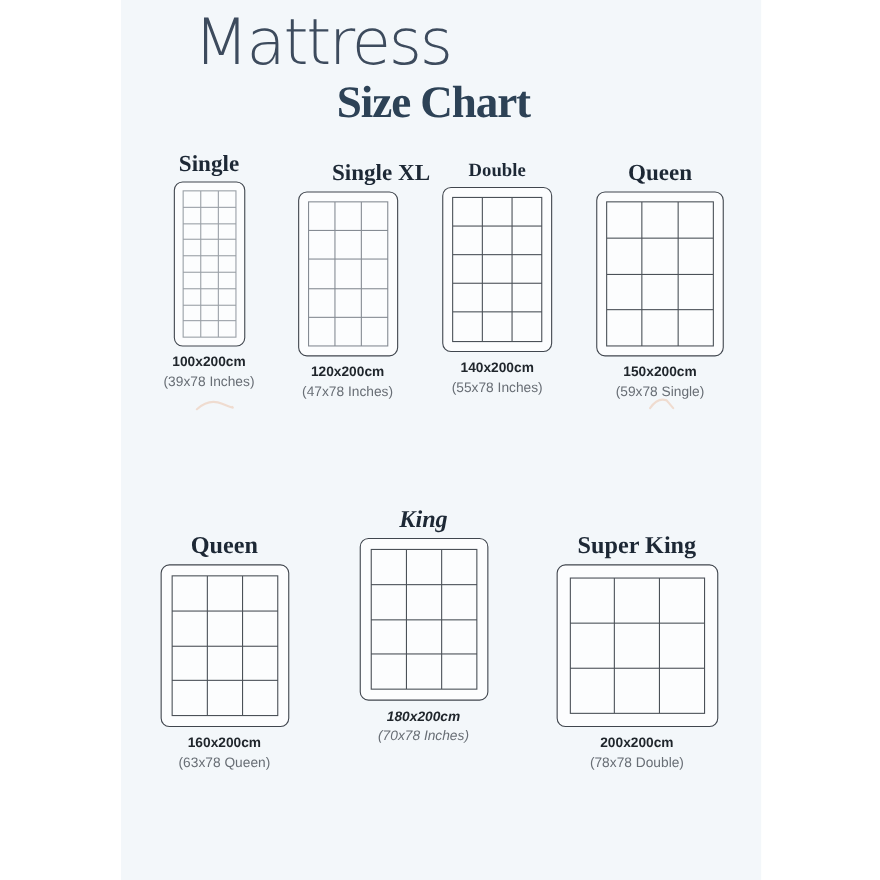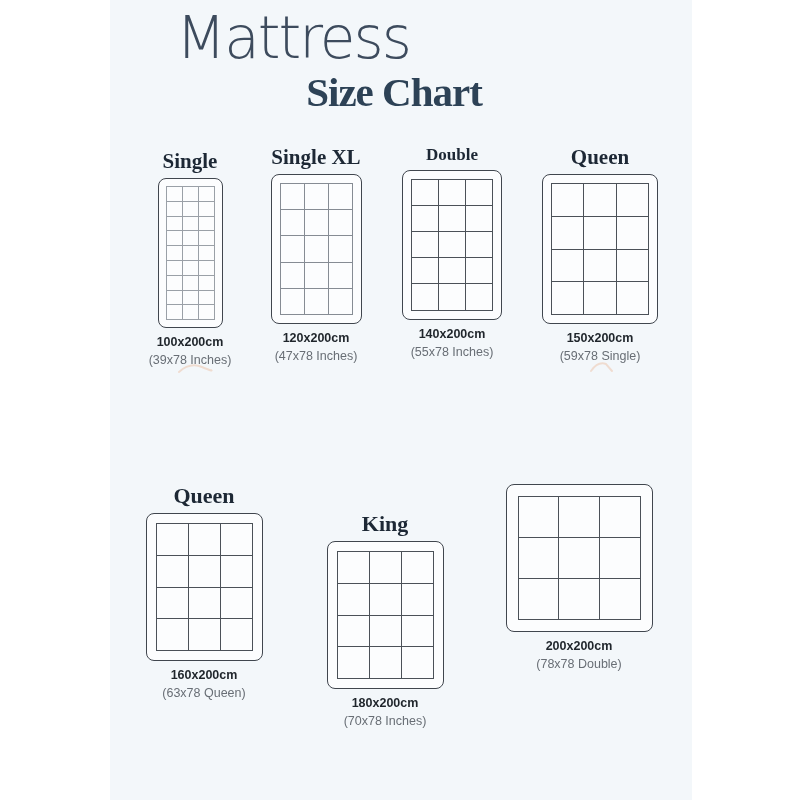--- a/index.html
+++ b/index.html
@@ -87,21 +87,21 @@
 </head>
 <body>
 
 <div class="canvas" style="--page-bg: #ffffff; --panel-bg: #f3f7fa; --heading-light: #3d4b5d; --heading-bold: #2d4256; --size-name: #1d2835; --outline: #40464e; --m-fill: #fcfdfe; --label-cm: #1f252b; --label-in: #686e75; --smudge: #edc2a8;">
   <div class="panel"></div>
 
   <div class="heading1">Mattress</div>
   <div class="heading2">Size Chart</div>
 
   <div id="cards">
-      <div class="card" style="left: 115px; top: 150px;">
+      <div class="card" style="left: 115px; top: 137px;">
         <div class="size-name" style="font-size: 21px;">Single</div>
         <div class="m-outer" style="width: 65px; height: 150px; padding: 7px;">
           <div class="m-grid" style="grid-template-columns: repeat(3, 1fr); grid-template-rows: repeat(9, 1fr); background: rgb(154, 160, 167);">
             <div class="m-cell"></div>
             <div class="m-cell"></div>
             <div class="m-cell"></div>
             <div class="m-cell"></div>
             <div class="m-cell"></div>
             <div class="m-cell"></div>
             <div class="m-cell"></div>
@@ -124,21 +124,21 @@
             <div class="m-cell"></div>
             <div class="m-cell"></div>
             <div class="m-cell"></div>
             <div class="m-cell"></div>
           </div>
         </div>
         <div class="label-cm">100x200cm</div>
         <div class="label-in">(39x78 Inches)</div>
       </div>
       <div class="card" style="left: 241px; top: 146px;">
-        <div class="size-name" style="font-size: 21px;">Single XL</div>
+        <div class="size-name" style="font-size: 21px; text-align: right;">Single XL</div>
         <div class="m-outer" style="width: 91px; height: 150px; padding: 8px;">
           <div class="m-grid" style="grid-template-columns: repeat(3, 1fr); grid-template-rows: repeat(5, 1fr); background: rgb(134, 140, 148);">
             <div class="m-cell"></div>
             <div class="m-cell"></div>
             <div class="m-cell"></div>
             <div class="m-cell"></div>
             <div class="m-cell"></div>
             <div class="m-cell"></div>
             <div class="m-cell"></div>
             <div class="m-cell"></div>
@@ -213,21 +213,21 @@
             <div class="m-cell"></div>
             <div class="m-cell"></div>
             <div class="m-cell"></div>
             <div class="m-cell"></div>
             <div class="m-cell"></div>
           </div>
         </div>
         <div class="label-cm">160x200cm</div>
         <div class="label-in">(63x78 Queen)</div>
       </div>
-      <div class="card" style="left: 310px; top: 512px;">
+      <div class="card" style="left: 310px; top: 460px; font-style: italic;">
         <div class="size-name" style="font-size: 22px;">King</div>
         <div class="m-outer" style="width: 117px; height: 148px; padding: 9px;">
           <div class="m-grid" style="grid-template-columns: repeat(3, 1fr); grid-template-rows: repeat(4, 1fr); background: rgb(75, 81, 88);">
             <div class="m-cell"></div>
             <div class="m-cell"></div>
             <div class="m-cell"></div>
             <div class="m-cell"></div>
             <div class="m-cell"></div>
             <div class="m-cell"></div>
             <div class="m-cell"></div>
@@ -235,20 +235,21 @@
             <div class="m-cell"></div>
             <div class="m-cell"></div>
             <div class="m-cell"></div>
             <div class="m-cell"></div>
           </div>
         </div>
         <div class="label-cm">180x200cm</div>
         <div class="label-in">(70x78 Inches)</div>
       </div>
       <div class="card" style="left: 504px; top: 484px;">
+        <div class="size-name" style="font-size: 22px;">Super King</div>
         <div class="m-outer" style="width: 147px; height: 148px; padding: 11px;">
           <div class="m-grid" style="grid-template-columns: repeat(3, 1fr); grid-template-rows: repeat(3, 1fr); background: rgb(75, 81, 88);">
             <div class="m-cell"></div>
             <div class="m-cell"></div>
             <div class="m-cell"></div>
             <div class="m-cell"></div>
             <div class="m-cell"></div>
             <div class="m-cell"></div>
             <div class="m-cell"></div>
             <div class="m-cell"></div>

